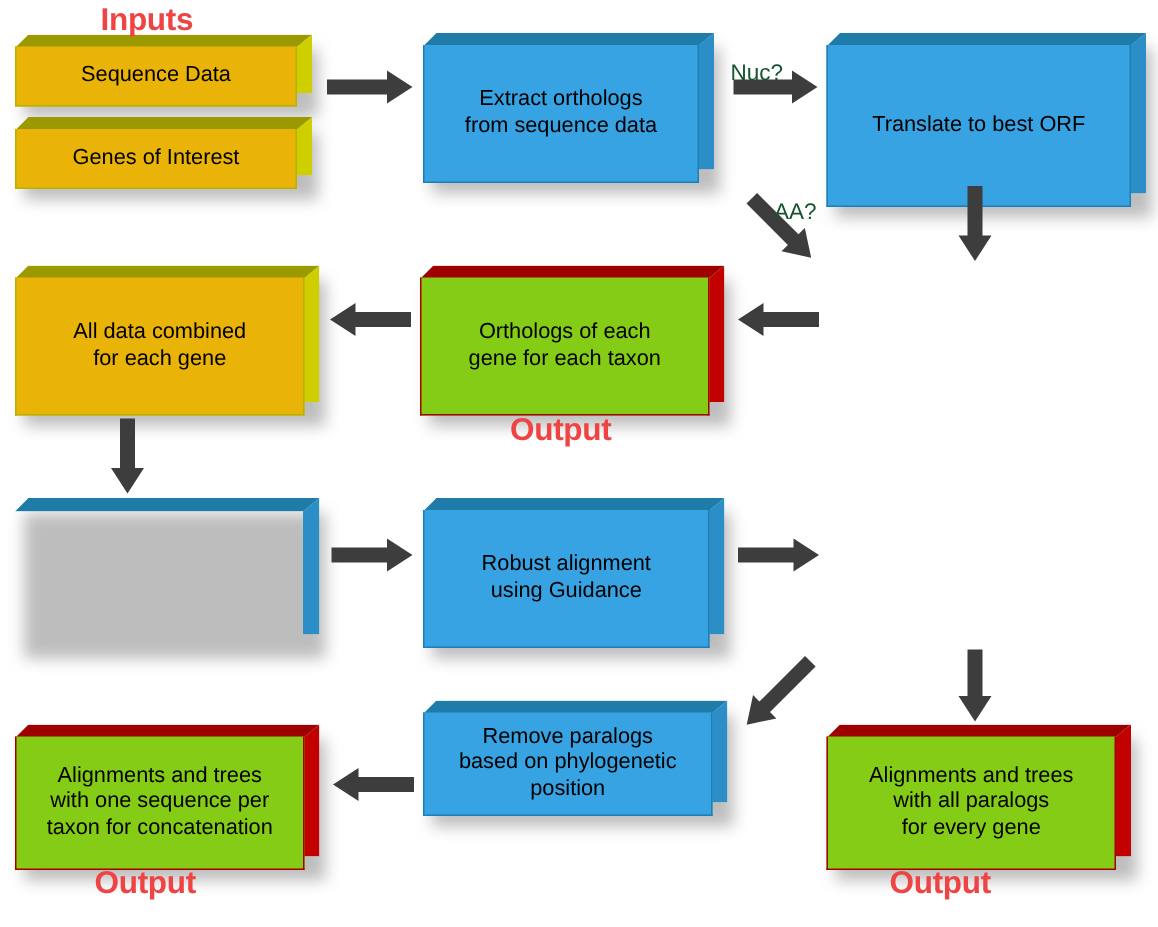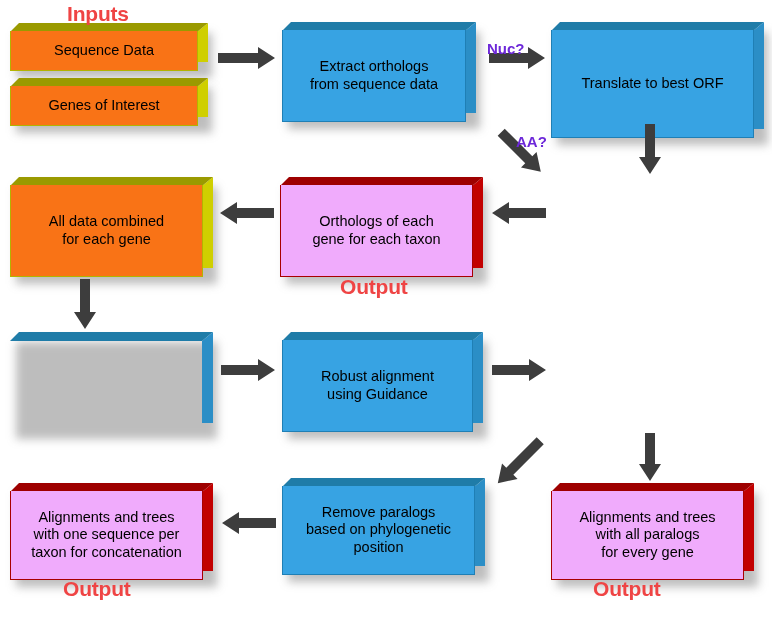--- a/index.html
+++ b/index.html
@@ -42,53 +42,52 @@
 
   
   .blue .face{background:#37a3e3;border:1px solid #1f7fb5;border-top:none;}
   .blue .topbev{background:#1f7ca8;
       clip-path:polygon(0 9px,9px 0,100% 0,calc(100% - 11px) 9px);
   }
   .blue .sidebev{background:#2b8ec6;
       clip-path:polygon(0 9px,11px 0,11px calc(100% - 0px),0 100%);
   }
   
-  .yellow .face{background:#f97316;border:1px solid #b3b300;border-top:none;}
+  .yellow .face{background:#eab308;border:1px solid #b3b300;border-top:none;}
   .yellow .topbev{background:#9a9a00;
       clip-path:polygon(0 9px,9px 0,100% 0,calc(100% - 11px) 9px);
   }
   .yellow .sidebev{background:#cfcf00;
       clip-path:polygon(0 9px,11px 0,11px 100%,0 100%);
   }
   
-  .red .face{background:#f0abfc;border:1px solid #a80000;border-top:none;}
+  .red .face{background:#84cc16;border:1px solid #a80000;border-top:none;}
   .red .topbev{background:#9e0000;
       clip-path:polygon(0 9px,9px 0,100% 0,calc(100% - 11px) 9px);
   }
   .red .sidebev{background:#c20000;
       clip-path:polygon(0 9px,11px 0,11px 100%,0 100%);
   }
 
   
   .bigLabel{
     position:absolute;
     font-weight:bold;
     font-size:21px;
     color:#ef4444;
     letter-spacing:-0.2px;
     white-space:nowrap;
     z-index:6;
   }
   .smallLabel{
     position:absolute;
     font-size:15px;
-    color:#6d28d9;
+    color:#14532d;
     white-space:nowrap;
     z-index:7;
-    font-weight:bold;
   }
 
   
   .arrow{position:absolute;z-index:5;}
   .arrow svg{display:block;overflow:visible;}
 </style>
 </head>
 <body>
 
 <div id="stage">
@@ -160,21 +159,21 @@
     <div class="box red" style="left: 10px; top: 483px; width: 203px; height: 97px;">
       <div class="shadow"></div>
       <div class="sidebev"></div>
       <div class="topbev"></div>
       <div class="face">
         <div style="white-space: pre-line;">Alignments and trees
 with one sequence per
 taxon for concatenation</div>
       </div>
     </div>
-    <div class="box blue" style="left: 282px; top: 478px; width: 203px; height: 97px;">
+    <div class="box blue" style="left: 282px; top: 467px; width: 203px; height: 77px;">
       <div class="shadow"></div>
       <div class="sidebev"></div>
       <div class="topbev"></div>
       <div class="face">
         <div style="white-space: pre-line;">Remove paralogs
 based on phylogenetic
 position</div>
       </div>
     </div>
     <div class="box red" style="left: 551px; top: 483px; width: 203px; height: 97px;">

